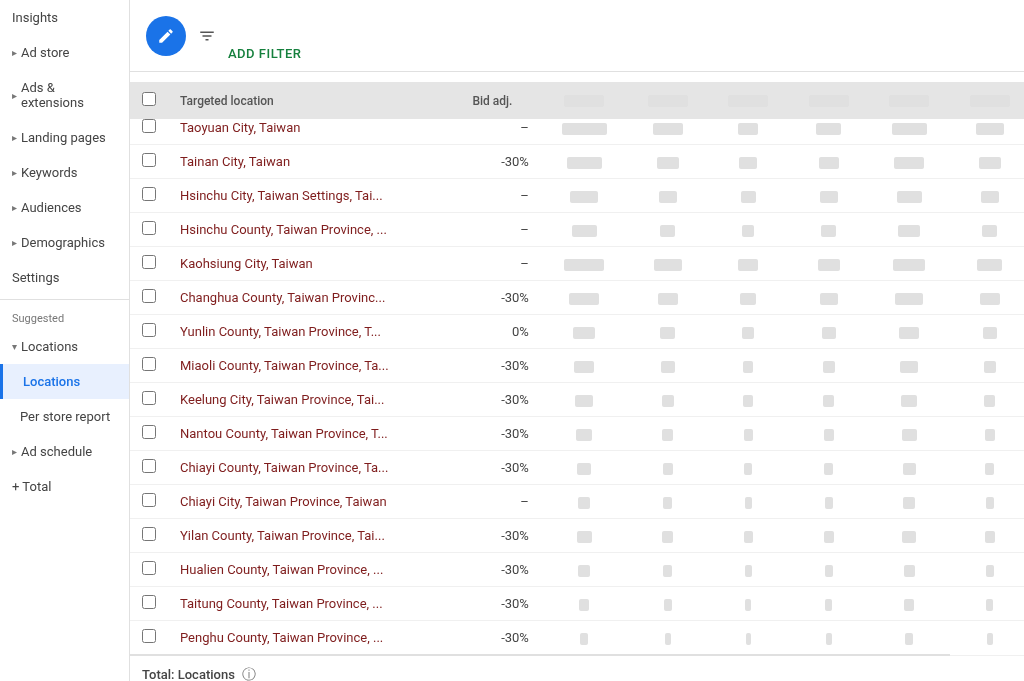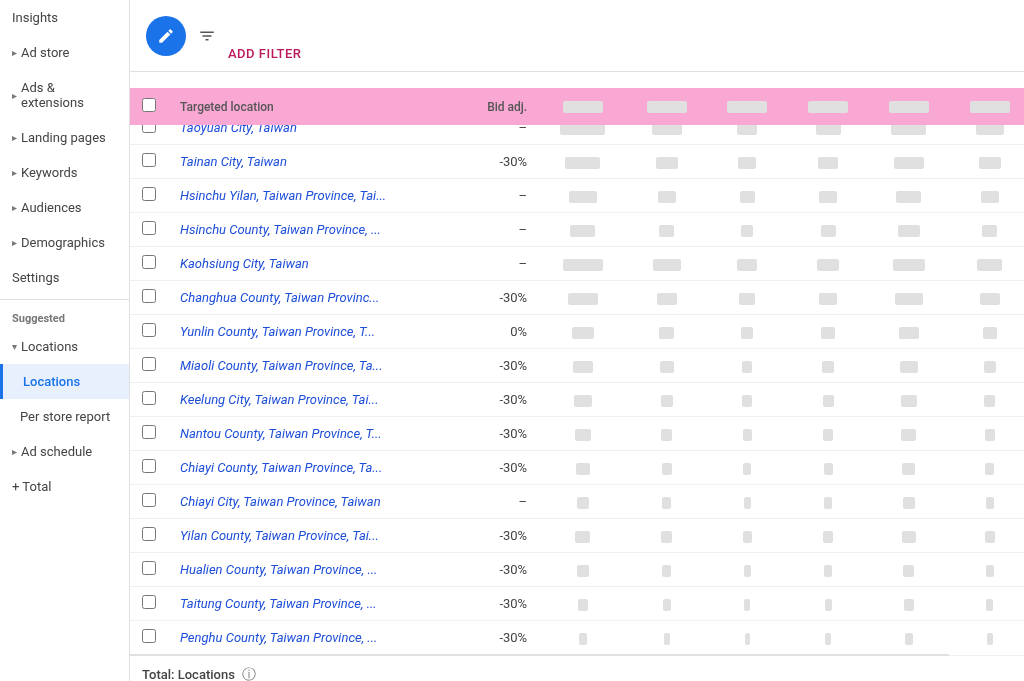--- a/index.html
+++ b/index.html
@@ -40,21 +40,21 @@
     }
     .sidebar-divider {
       height: 1px;
       background: #e0e0e0;
       margin: 4px 0;
     }
     .sidebar-group-label {
       padding: 8px 12px 4px;
       font-size: 11px;
       color: #777;
-      font-weight: 700;
+      font-weight: 400;
     }
 
     
     .main {
       flex: 1;
       display: flex;
       flex-direction: column;
       overflow: hidden;
     }
 
@@ -85,62 +85,61 @@
       background: none;
       border: none;
       cursor: pointer;
       color: #555;
       font-size: 18px;
       display: flex;
       align-items: center;
     }
     .add-filter-label {
       font-size: 13px;
-      color: #be185d;
+      color: #15803d;
       font-weight: 500;
       letter-spacing: 0.5px;
       margin-top: 36px;
     }
 
     
     .table-container {
       flex: 1;
       overflow-y: auto;
       overflow-x: auto;
     }
     table {
       width: 100%;
       border-collapse: collapse;
       min-width: 900px;
     }
     thead th {
-      background: #f9a8d4;
+      background: #e5e5e5;
       border-bottom: 2px solid #8b5cf6;
       padding: 10px 12px;
       text-align: left;
       font-size: 12px;
       font-weight: 500;
       color: #555;
       white-space: nowrap;
       position: sticky;
-      top: 16px;
+      top: 10px;
       z-index: 1;
     }
-    thead th.right { text-align: right; }
+    thead th.right { text-align: left; }
     thead th.center { text-align: center; }
     tbody tr { border-bottom: 1px solid #f0f0f0; }
     tbody td {
       padding: 8px 12px;
       font-size: 13px;
       vertical-align: middle;
     }
     tbody td.location-name a {
-      color: #1d4ed8;
+      color: #7f1d1d;
       text-decoration: none;
-      font-style: italic;
     }
     tbody td.bid-adj {
       text-align: right;
       color: #444;
     }
     tbody td.placeholder {
       text-align: center;
     }
     .placeholder-bar {
       display: inline-block;
@@ -282,21 +281,21 @@
             <td class="bid-adj">-30%</td>
             <td class="placeholder"><span class="placeholder-bar" style="width: 35px;"></span></td>
             <td class="placeholder"><span class="placeholder-bar" style="width: 22px;"></span></td>
             <td class="placeholder"><span class="placeholder-bar" style="width: 18px;"></span></td>
             <td class="placeholder"><span class="placeholder-bar" style="width: 20px;"></span></td>
             <td class="placeholder"><span class="placeholder-bar" style="width: 30px;"></span></td>
             <td class="placeholder"><span class="placeholder-bar" style="width: 22px;"></span></td>
           </tr>
           <tr>
             <td class="checkbox-cell"><input type="checkbox" style=""></td>
-            <td class="location-name"><a href="#">Hsinchu Yilan, Taiwan Province, Tai...</a></td>
+            <td class="location-name"><a href="#">Hsinchu City, Taiwan Settings, Tai...</a></td>
             <td class="bid-adj">–</td>
             <td class="placeholder"><span class="placeholder-bar" style="width: 28px;"></span></td>
             <td class="placeholder"><span class="placeholder-bar" style="width: 18px;"></span></td>
             <td class="placeholder"><span class="placeholder-bar" style="width: 15px;"></span></td>
             <td class="placeholder"><span class="placeholder-bar" style="width: 18px;"></span></td>
             <td class="placeholder"><span class="placeholder-bar" style="width: 25px;"></span></td>
             <td class="placeholder"><span class="placeholder-bar" style="width: 18px;"></span></td>
           </tr>
           <tr>
             <td class="checkbox-cell"><input type="checkbox" style=""></td>

